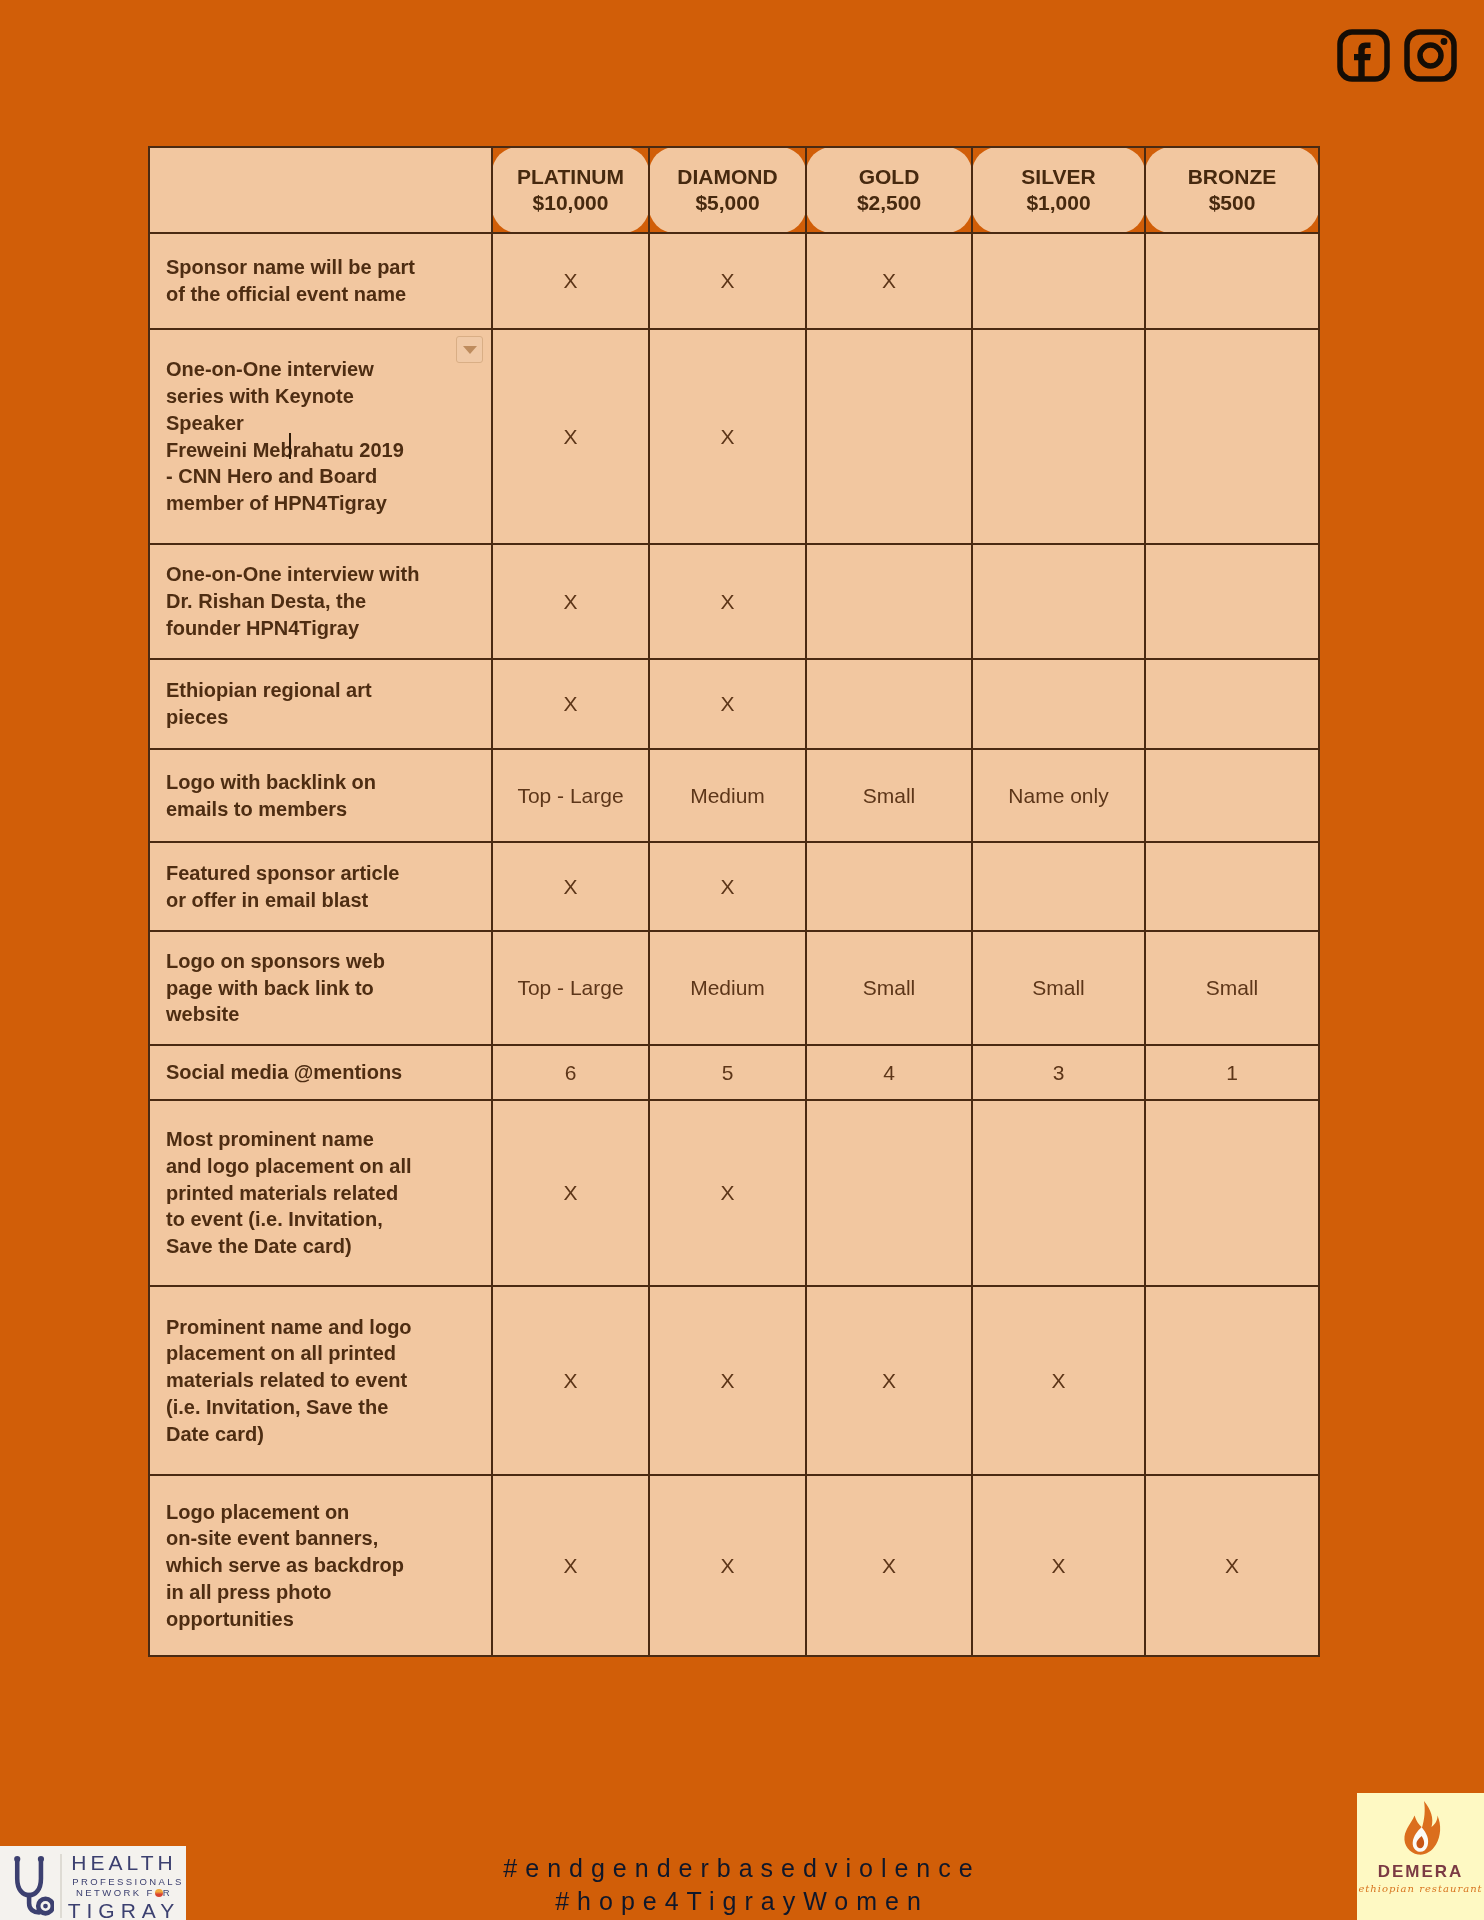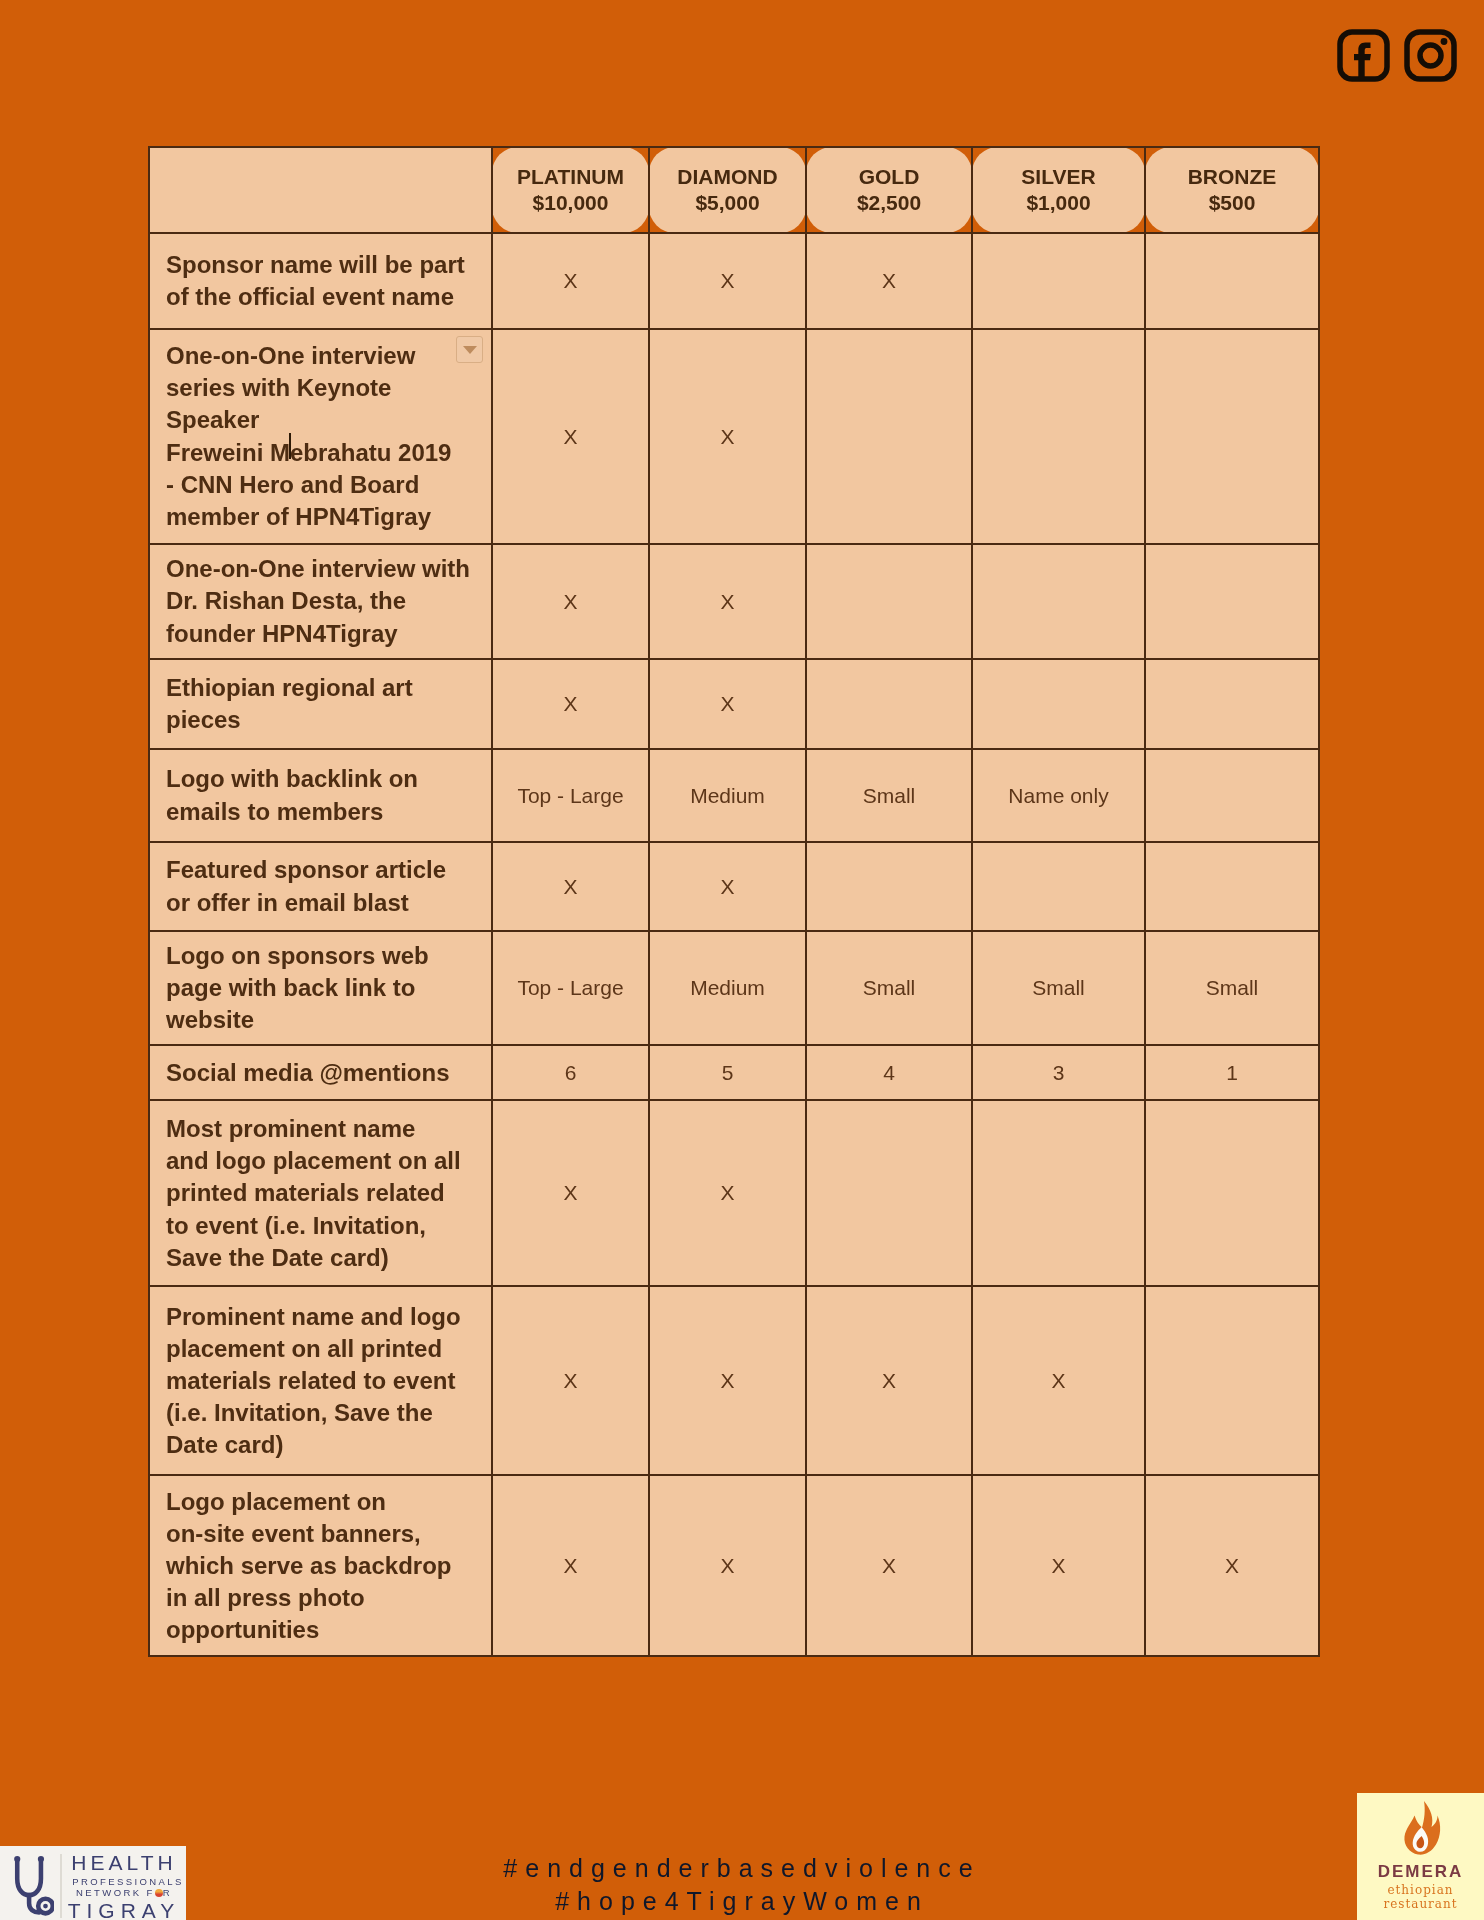--- a/index.html
+++ b/index.html
@@ -26,21 +26,21 @@
     border: 2px solid #4A2A12;
     background: #F2C7A0;
     vertical-align: middle;
     overflow: hidden;
   }
   .sponsor-table th.tier {
     font-weight: bold; font-size: 21px; color: #46290F;
     text-align: center; line-height: 1.25; border-radius: 26px;
   }
   .sponsor-table td.label {
-    font-weight: bold; font-size: 24px; color: #4E2D12;
+    font-weight: bold; font-size: 20px; color: #4E2D12;
     text-align: left; padding: 8px 0 8px 16px;
     line-height: 1.34; white-space: pre-line;
     position: relative;
   }
   .sponsor-table td.val {
     text-align: center; font-size: 21px; color: #5D3619;
     font-weight: normal;
   }
 
   
@@ -87,21 +87,21 @@
   }
   .hpn-l4 { font-size: 21px; letter-spacing: 6px; margin-top: 1px; }
 
   .demera-logo {
     position: absolute; left: 1357px; top: 1793px;
     width: 127px; height: 127px;
     background: #fef9c3; text-align: center;
   }
   .demera-flame { margin-top: 7px; }
   .demera-name { font-size: 17px; font-weight: bold; letter-spacing: 2px; color: #7B3A44; margin-top: -2px; }
-  .demera-tag { font-size: 12px; color: #D8741F; letter-spacing: 1px; font-family: "DejaVu Serif", serif; margin-top: 1px; }
+  .demera-tag { font-size: 10px; font-style: italic; color: #D8741F; letter-spacing: 1px; font-family: "DejaVu Serif", serif; margin-top: 1px; }
 </style>
 </head>
 <body>
 
 <div class="social">
   <span>
     <svg width="55" height="55" viewBox="0 0 55 55">
       <rect x="4" y="4" width="47" height="47" rx="12" fill="none" stroke="#150D05" stroke-width="5.5"></rect>
       <path d="M34.5 14.5 h-5.2 c-4.6 0 -7 2.8 -7 7.2 V26 h-4.3 v6.2 h4.3 V50 h6.4 V32.2 h5.3 l1-6.2 h-6.3 v-3.6 c0-1.7 .9-2.3 2.3-2.3 h3.5 Z" fill="#150D05"></path>
     </svg>

